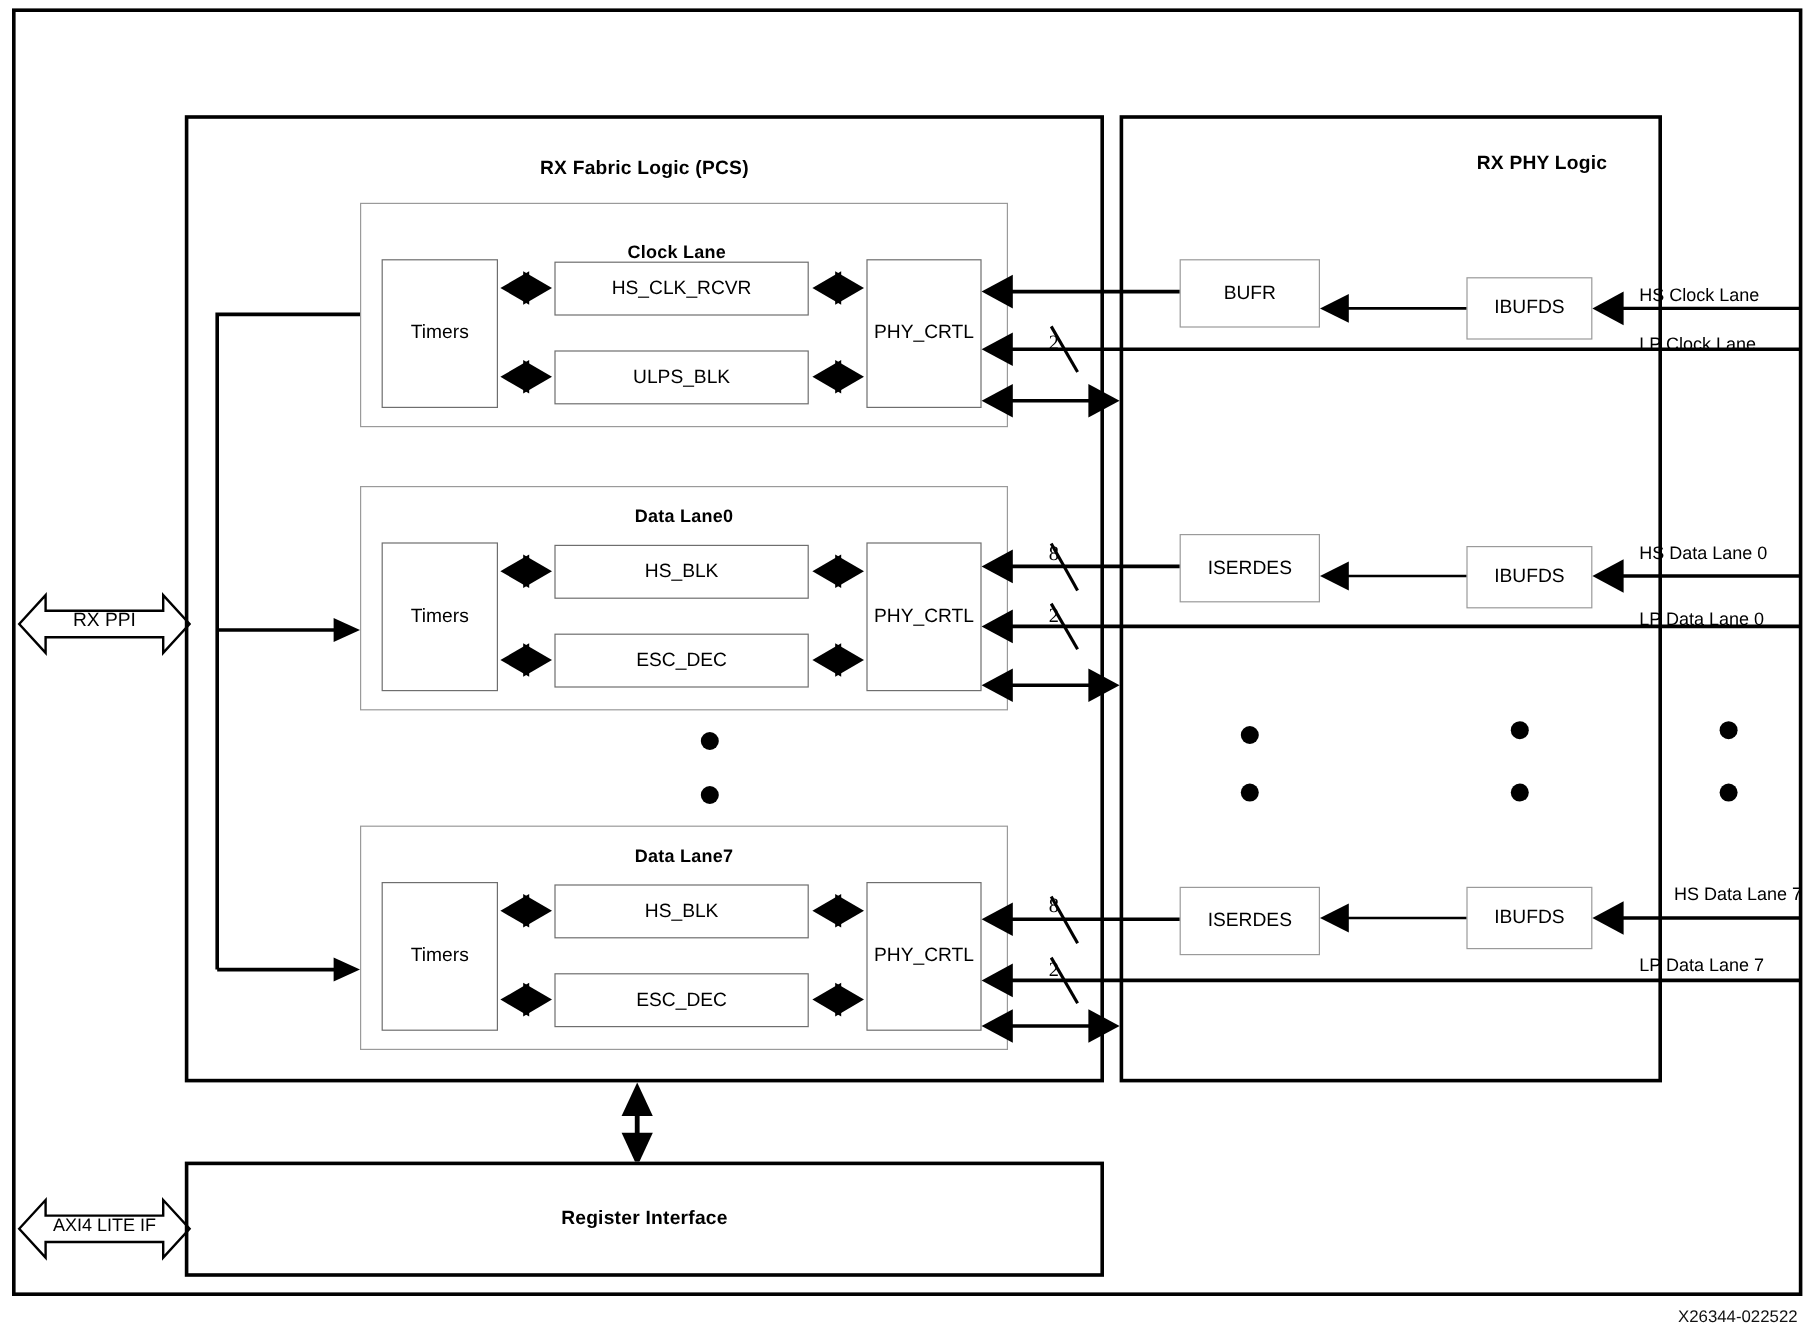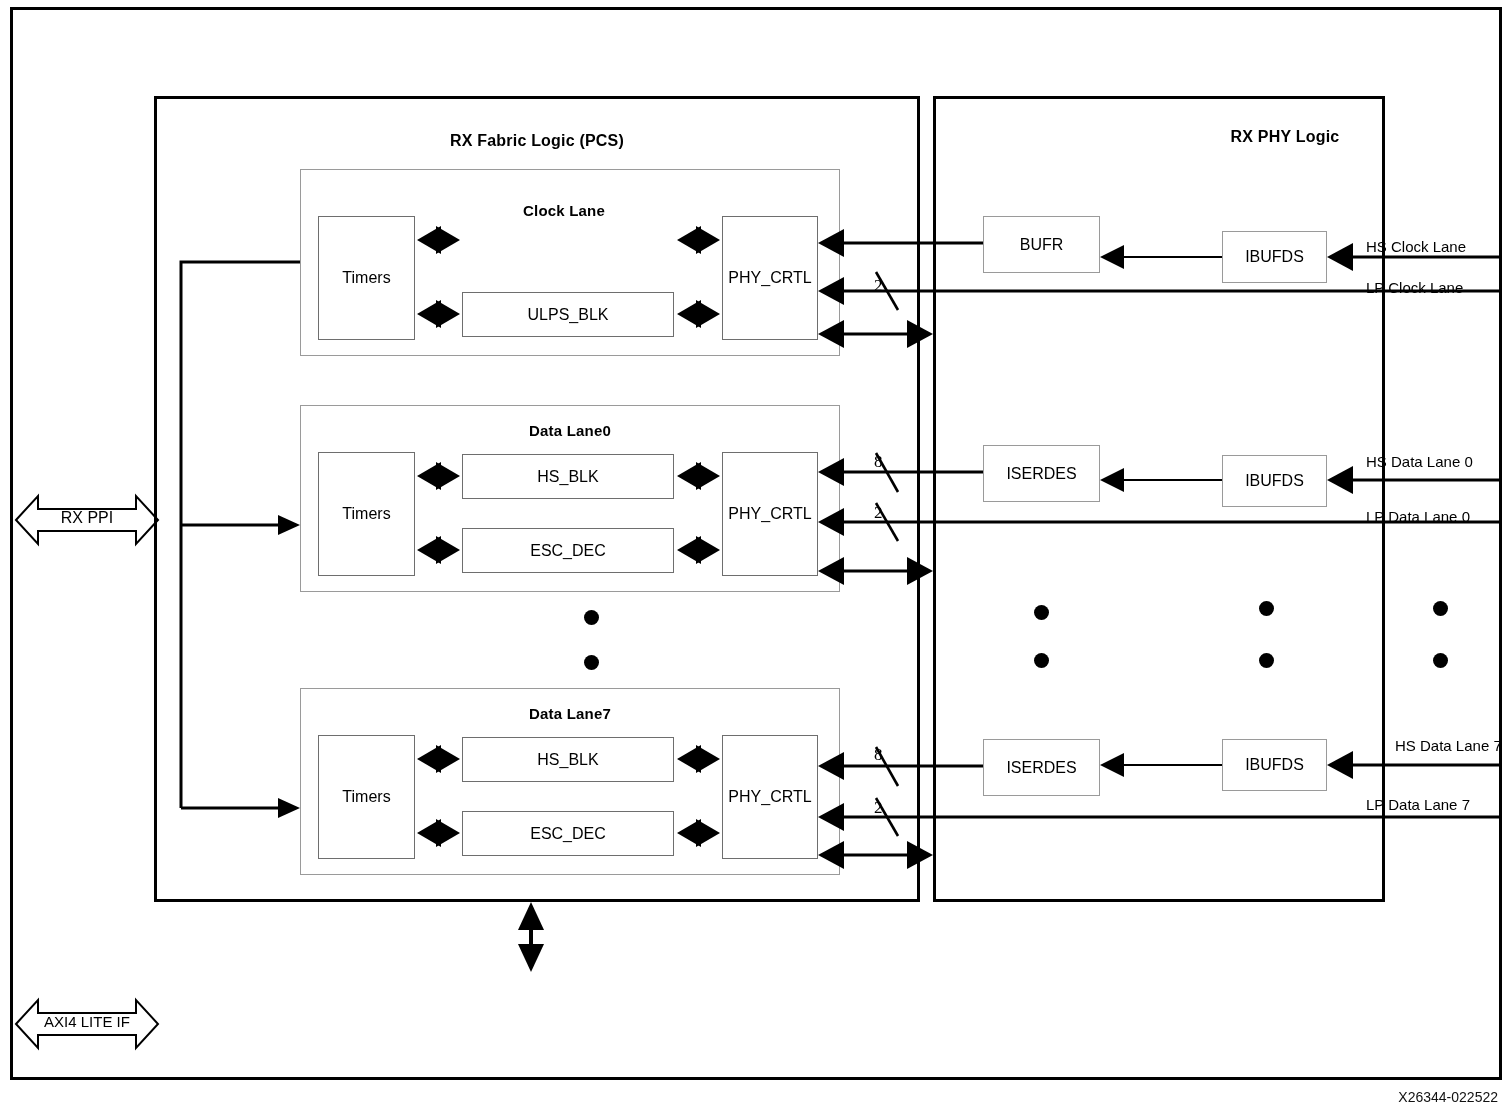--- a/index.html
+++ b/index.html
@@ -60,20 +60,23 @@
     <path class="stroke" stroke-width="3" d="M181,808 L280,808"></path>
     <polygon class="fillblk" points="300,808 278,798 278,818"></polygon>
   </svg>
 
   <div class="abs lane-box" style="left:300px;top:169px;width:540px;height:187px;"></div>
   <div class="t title-lane" style="left:564px;top:186px;transform:translateX(-50%);margin-top:16px;">Clock Lane</div>
 
   <div class="abs unit-box ctr" style="left:318px;top:216px;width:97px;height:124px;">
     <span class="lbl">Timers</span>
   </div>
+  <div class="abs unit-box ctr" style="left:462px;top:218px;width:212px;height:45px;">
+    <span class="lbl">HS_CLK_RCVR</span>
+  </div>
   <div class="abs unit-box ctr" style="left:462px;top:292px;width:212px;height:45px;">
     <span class="lbl">ULPS_BLK</span>
   </div>
   <div class="abs unit-box ctr" style="left:722px;top:216px;width:96px;height:124px;">
     <span class="lbl">PHY_CRTL</span>
   </div>
 
   <svg class="abs" style="left:0;top:0;width:1510px;height:1112px;pointer-events:none;">
 
     <g>
@@ -275,20 +278,23 @@
   <div class="t bus-num" style="left:874px;top:745px;">8</div>
   <div class="t bus-num" style="left:874px;top:798px;">2</div>
 
   <div class="t lbl-side" style="left:1366px;top:238px;">HS  Clock Lane</div>
   <div class="t lbl-side" style="left:1366px;top:279px;">LP  Clock Lane</div>
   <div class="t lbl-side" style="left:1366px;top:453px;">HS Data Lane 0</div>
   <div class="t lbl-side" style="left:1366px;top:508px;">LP Data Lane 0</div>
   <div class="t lbl-side" style="left:1366px;top:737px;margin-left:29px;">HS Data Lane 7</div>
   <div class="t lbl-side" style="left:1366px;top:796px;">LP Data Lane 7</div>
 
+  <div class="abs major-box ctr" style="left:154px;top:968px;width:766px;height:96px;">
+    <span class="title-box">Register Interface</span>
+  </div>
 
   <svg class="abs" style="left:14px;top:494px;width:146px;height:52px;">
     <polygon class="stroke" stroke-width="2" points="2,26 24,2 24,15 122,15 122,2 144,26 122,50 122,37 24,37 24,50"></polygon>
   </svg>
   <div class="t lbl" style="left:87px;top:509px;transform:translateX(-50%);">RX PPI</div>
 
   <svg class="abs" style="left:14px;top:998px;width:146px;height:52px;">
     <polygon class="stroke" stroke-width="2" points="2,26 24,2 24,15 122,15 122,2 144,26 122,50 122,37 24,37 24,50"></polygon>
   </svg>
   <div class="t lbl-sm" style="left:87px;top:1013px;transform:translateX(-50%);">AXI4 LITE IF</div>

